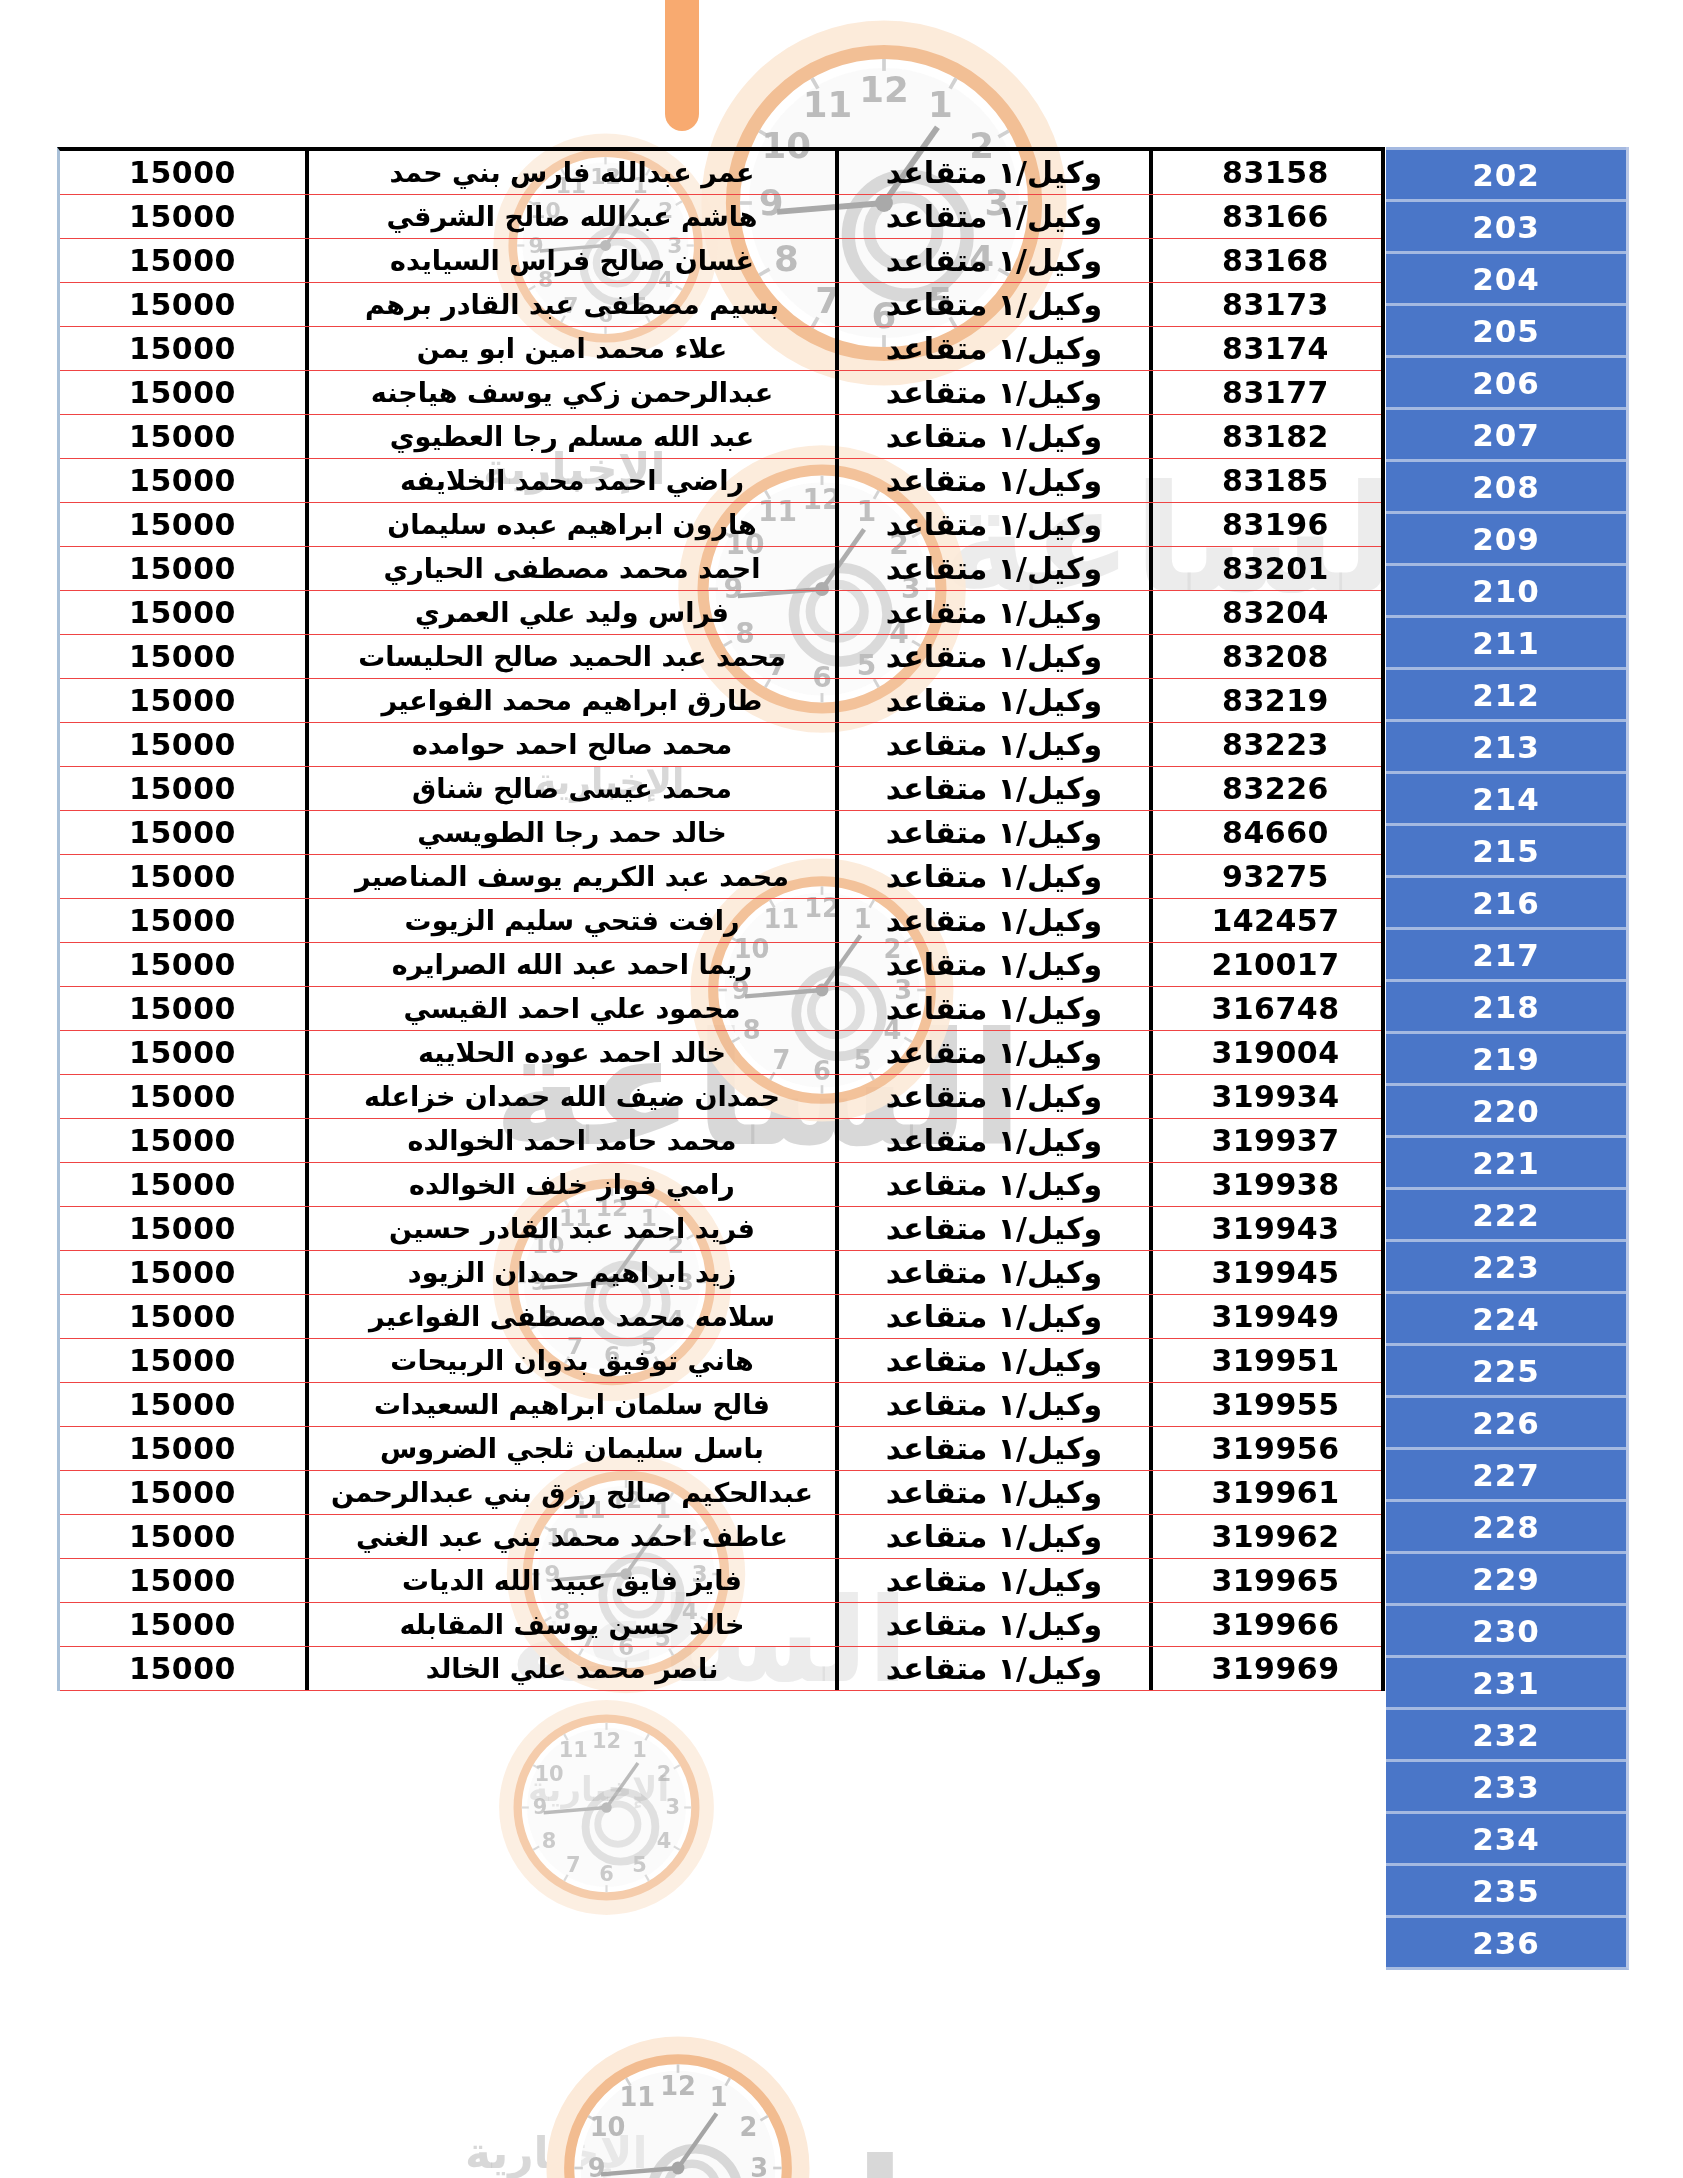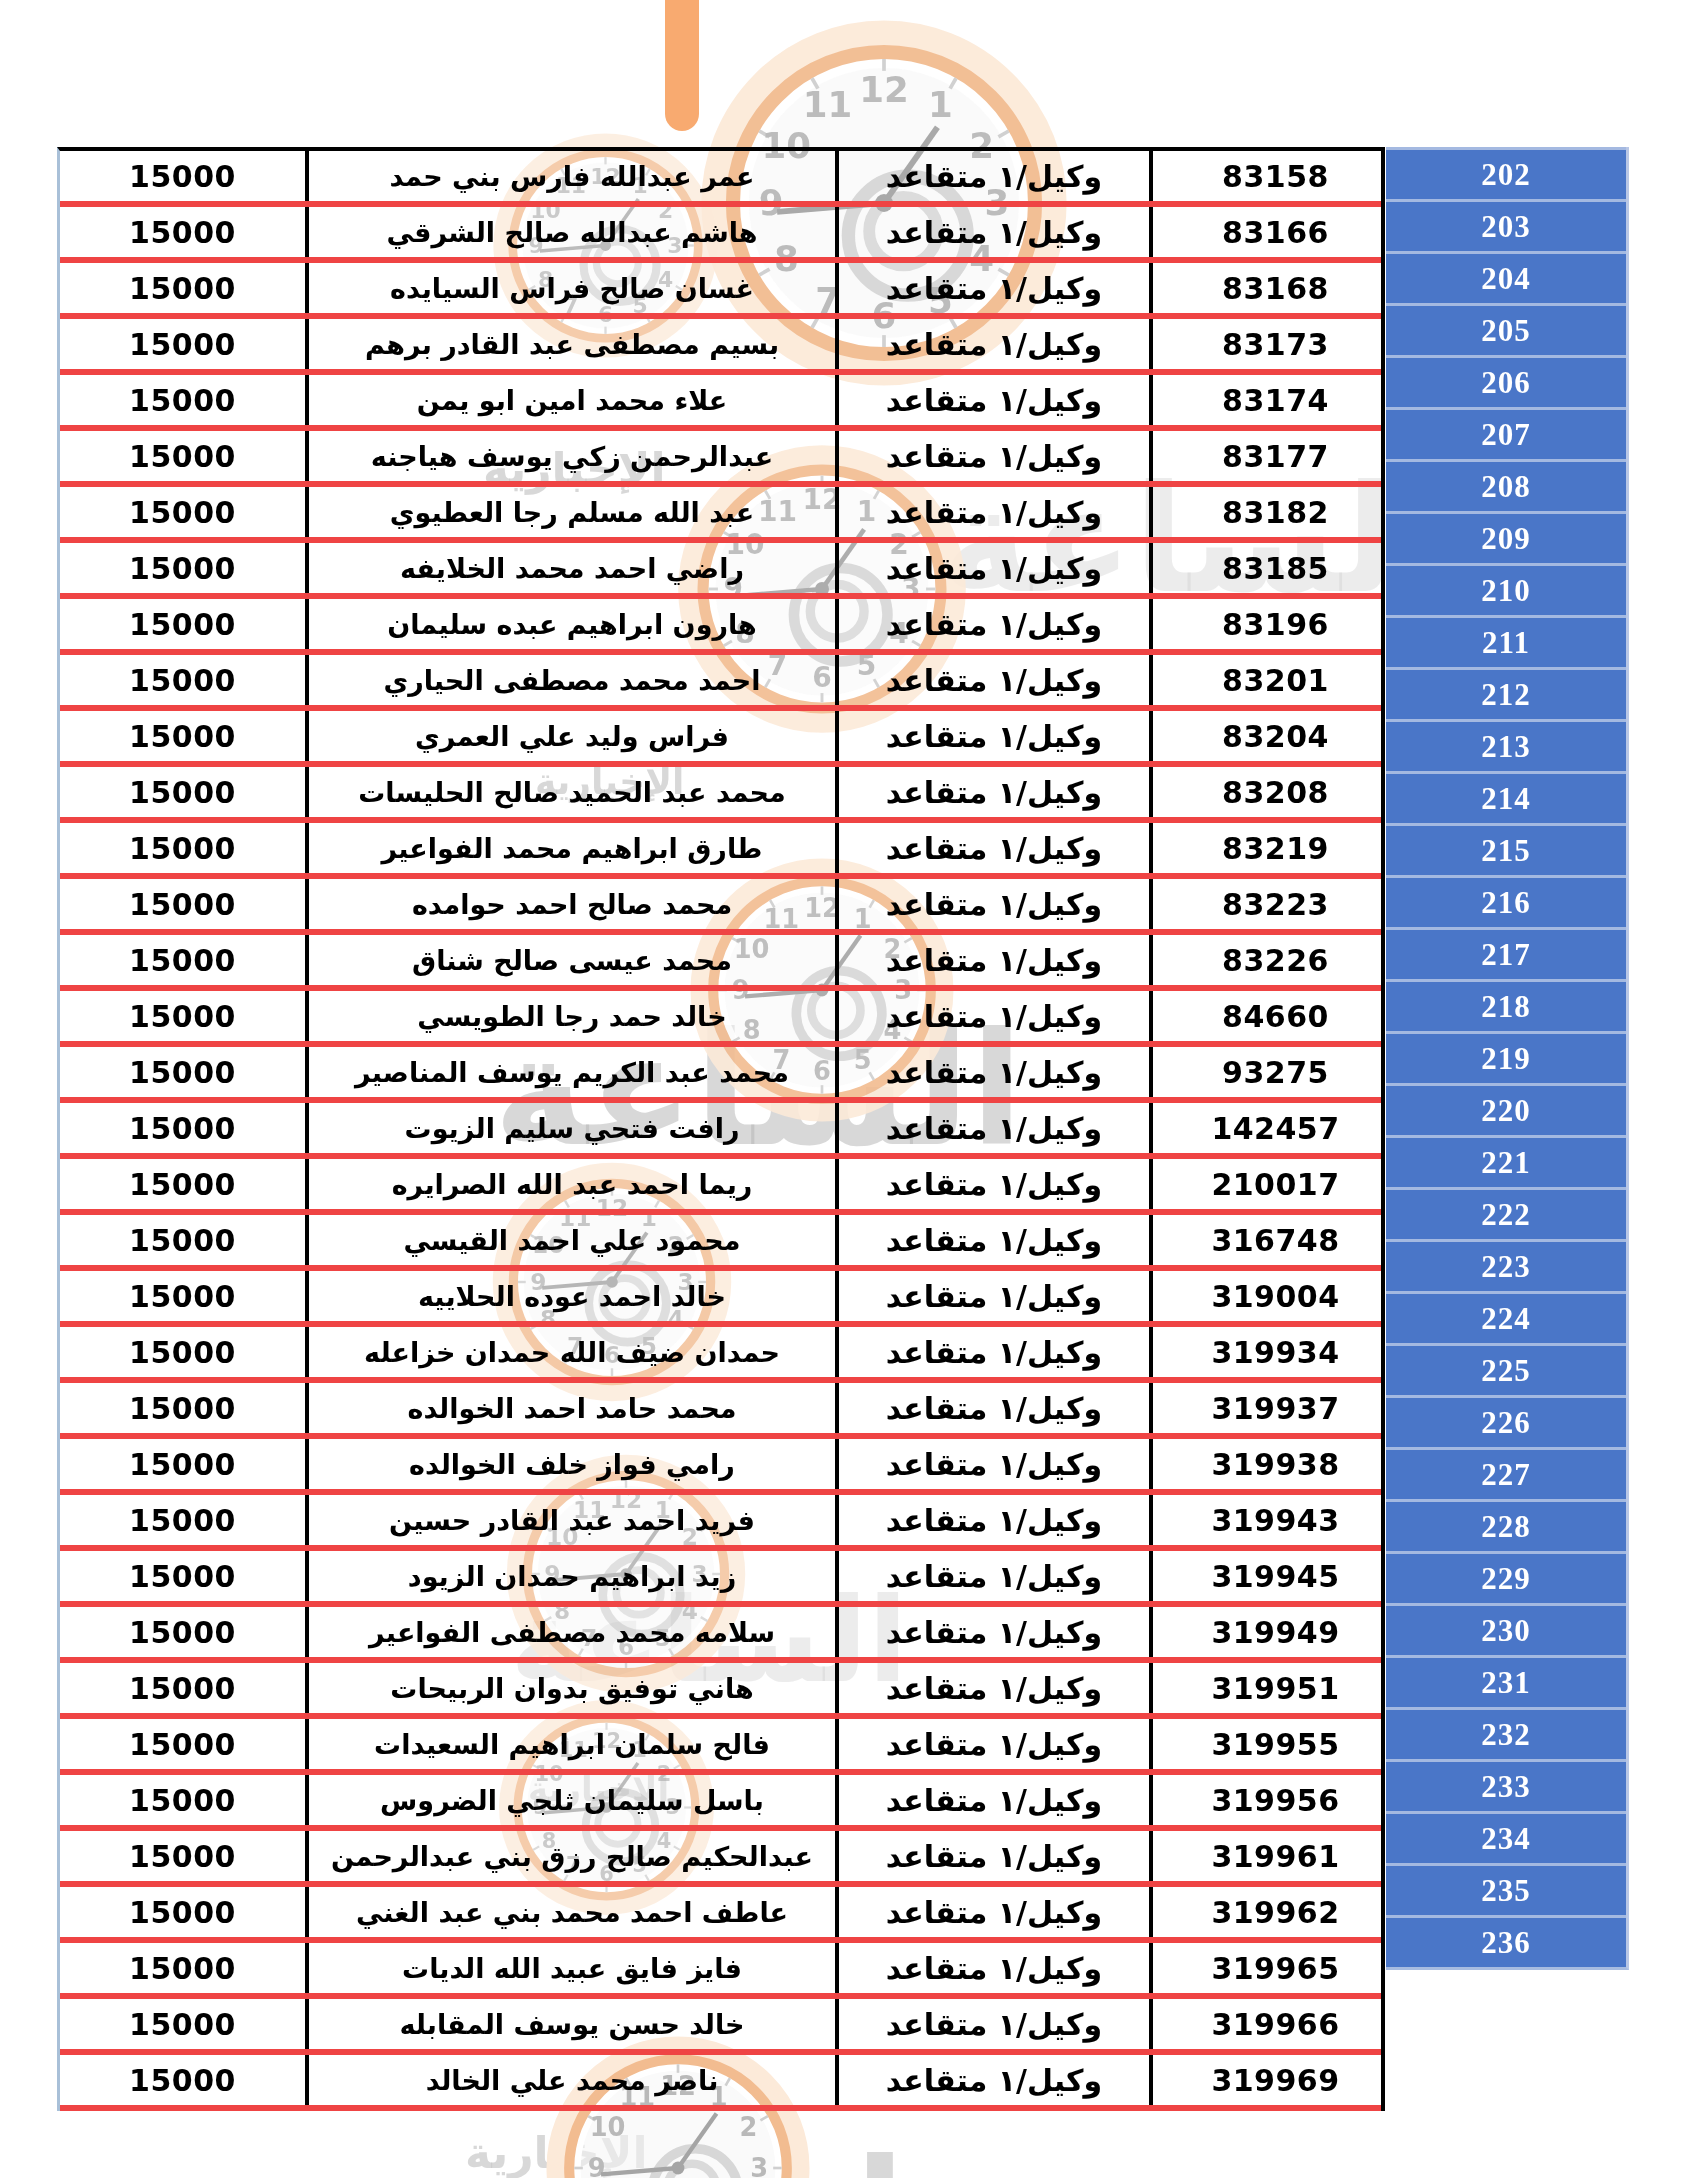--- a/index.html
+++ b/index.html
@@ -22,38 +22,37 @@
   
   .tablewrap{
     position:absolute;left:57px;top:147px;width:1328px;z-index:1;
     box-sizing:border-box;
     border-top:4px solid #000;
     border-right:4px solid #000;
     border-left:3px solid #a9c0d8;
   }
   .trow{
     display:grid;grid-template-columns:245px 530px 314px 233px;
-    height:56px;box-sizing:border-box;border-bottom:6px solid #ef4444;
+    height:44px;box-sizing:border-box;border-bottom:1px solid #ef4444;
   }
   .tcell{
     display:flex;align-items:center;justify-content:center;
     box-sizing:border-box;height:100%;
     color:#000;font-weight:700;overflow:hidden;
   }
   .tcell.c1,.tcell.c2,.tcell.c3{border-left:4px solid #000;}
   .tcell.c0{font-size:30px;letter-spacing:0.5px;}
   .tcell.c1{font-size:27px;padding:0 20px;}
   .tcell.c2{font-size:30px;}
   .tcell.c3{font-size:30px;letter-spacing:0.5px;padding-left:16px;}
   
   .bluecol{
     position:absolute;left:1386px;top:147px;width:243px;z-index:2;
     box-sizing:border-box;border-bottom:3px solid #a8bce0;
     border-right:3px solid #b9c7e6;
-    font-family:Liberation Serif, serif;
   }
   .bcell{
     height:52px;box-sizing:border-box;
     background:#4a76c8;border-top:3px solid #a4b9e1;
     display:flex;align-items:center;justify-content:center;
     color:#ffffff;font-weight:700;font-size:31px;letter-spacing:1px;
   }
 </style>
 </head>
 <body>

